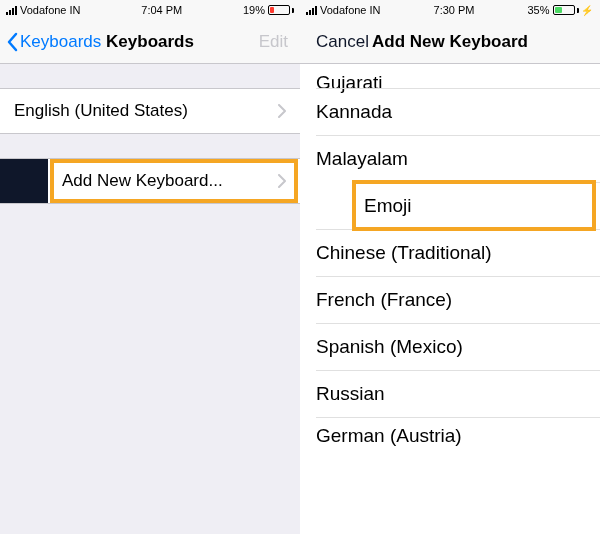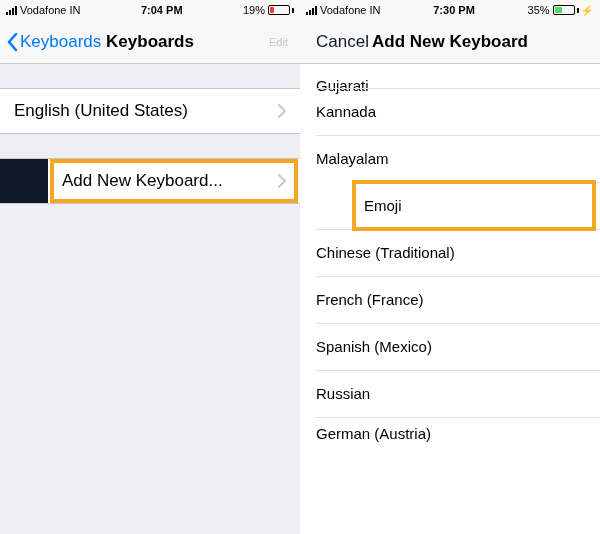--- a/index.html
+++ b/index.html
@@ -4,21 +4,21 @@
 <style>
   * { box-sizing: border-box; margin: 0; padding: 0; }
   html, body { width: 600px; height: 534px; overflow: hidden; background: #fff; font-family: -apple-system, "Helvetica Neue", Arial, sans-serif; }
   .wrap { display: flex; width: 600px; height: 534px; }
   .phone { width: 300px; height: 534px; background: #efeef4; position: relative; overflow: hidden; border-right: 0; }
   .phone + .phone { box-shadow: -1px 0 0 #ddd inset; }
 
   
   .status { height: 20px; background: #f8f8f8; display: flex; align-items: center; justify-content: space-between; font-size: 11px; padding: 0 6px; color: #000; }
   .status .left, .status .right { display: flex; align-items: center; gap: 3px; }
-  .status .center { font-weight: 700; }
+  .status .center { font-weight: 400; }
   .signal { display: inline-flex; align-items: flex-end; gap: 1px; }
   .signal span { width: 2px; background: #000; display: inline-block; }
   .signal span:nth-child(1){height:3px}
   .signal span:nth-child(2){height:5px}
   .signal span:nth-child(3){height:7px}
   .signal span:nth-child(4){height:9px}
   .batt { display: inline-flex; align-items: center; gap: 2px; }
   .batt-body { width: 22px; height: 10px; border: 1px solid #000; border-radius: 2px; position: relative; }
   .batt-cap { width: 2px; height: 5px; background: #000; border-radius: 0 1px 1px 0; }
   .batt-fill { position: absolute; left: 1px; top: 1px; bottom: 1px; border-radius: 1px; }
@@ -28,38 +28,38 @@
 
   
   .nav { height: 44px; background: #f8f8f8; border-bottom: 1px solid #c8c7cc; display: flex; align-items: center; position: relative; }
   .nav-title { position: absolute; left: 0; right: 0; text-align: center; font-size: 17px; font-weight: 600; color: #000; pointer-events: none; }
   .nav-left, .nav-right { position: relative; z-index: 1; display: flex; align-items: center; height: 100%; }
   .nav-left { padding-left: 6px; }
   .nav-right { margin-left: auto; padding-right: 12px; }
   .back { color: #007aff; font-size: 17px; display: flex; align-items: center; gap: 2px; }
   .chev-left { display: inline-block; }
   .chev-left svg { display:block; }
-  .edit-disabled { color: #c7c7cc; font-size: 11px; }
+  .edit-disabled { color: #c7c7cc; font-size: 17px; }
   .cancel { color: #0f172a; font-size: 17px; padding-left: 10px; }
 
   
   .list-wrap { background: #efeef4; }
   .spacer { height: 24px; }
   .group { background: #0f172a; border-top: 1px solid #c8c7cc; border-bottom: 1px solid #c8c7cc; }
   .row { height: 44px; display: flex; align-items: center; padding: 0 14px; position: relative; font-size: 17px; color: #000; background: #fff; }
   .disclosure { margin-left: auto; color: #c7c7cc; }
   .disclosure svg { display:block; }
 
   .highlight { position: absolute; border: 4px solid #f5a623; pointer-events: none; z-index: 5; }
   .hl1 { left: 2px; right: 2px; top: 0; bottom: 0; }
   .row-rel { position: relative; margin-left: 48px; }
 
   
   .list2 { background: #fff; height: calc(534px - 64px); overflow: hidden; }
-  .row2 { height: 47px; display: flex; align-items: center; padding: 0 16px; font-size: 15px; color: #000; position: relative; }
+  .row2 { height: 47px; display: flex; align-items: center; padding: 0 16px; font-size: 19px; color: #000; position: relative; }
   .row2 + .row2::before { content:""; position:absolute; left:16px; right:0; top:0; height:1px; background:#e0e0e0; }
   .row2.cut { height: 24px; align-items: flex-end; padding-bottom: 2px; color:#666; }
   .row2.cut span { transform: translateY(8px); color:#000; }
   .row2.partial-bottom { height: 30px; align-items: flex-start; padding-top: 8px; }
 
   .hl2 { left: 4px; right: 4px; top: -2px; bottom: -2px; }
 </style>
 </head>
 <body>
 

